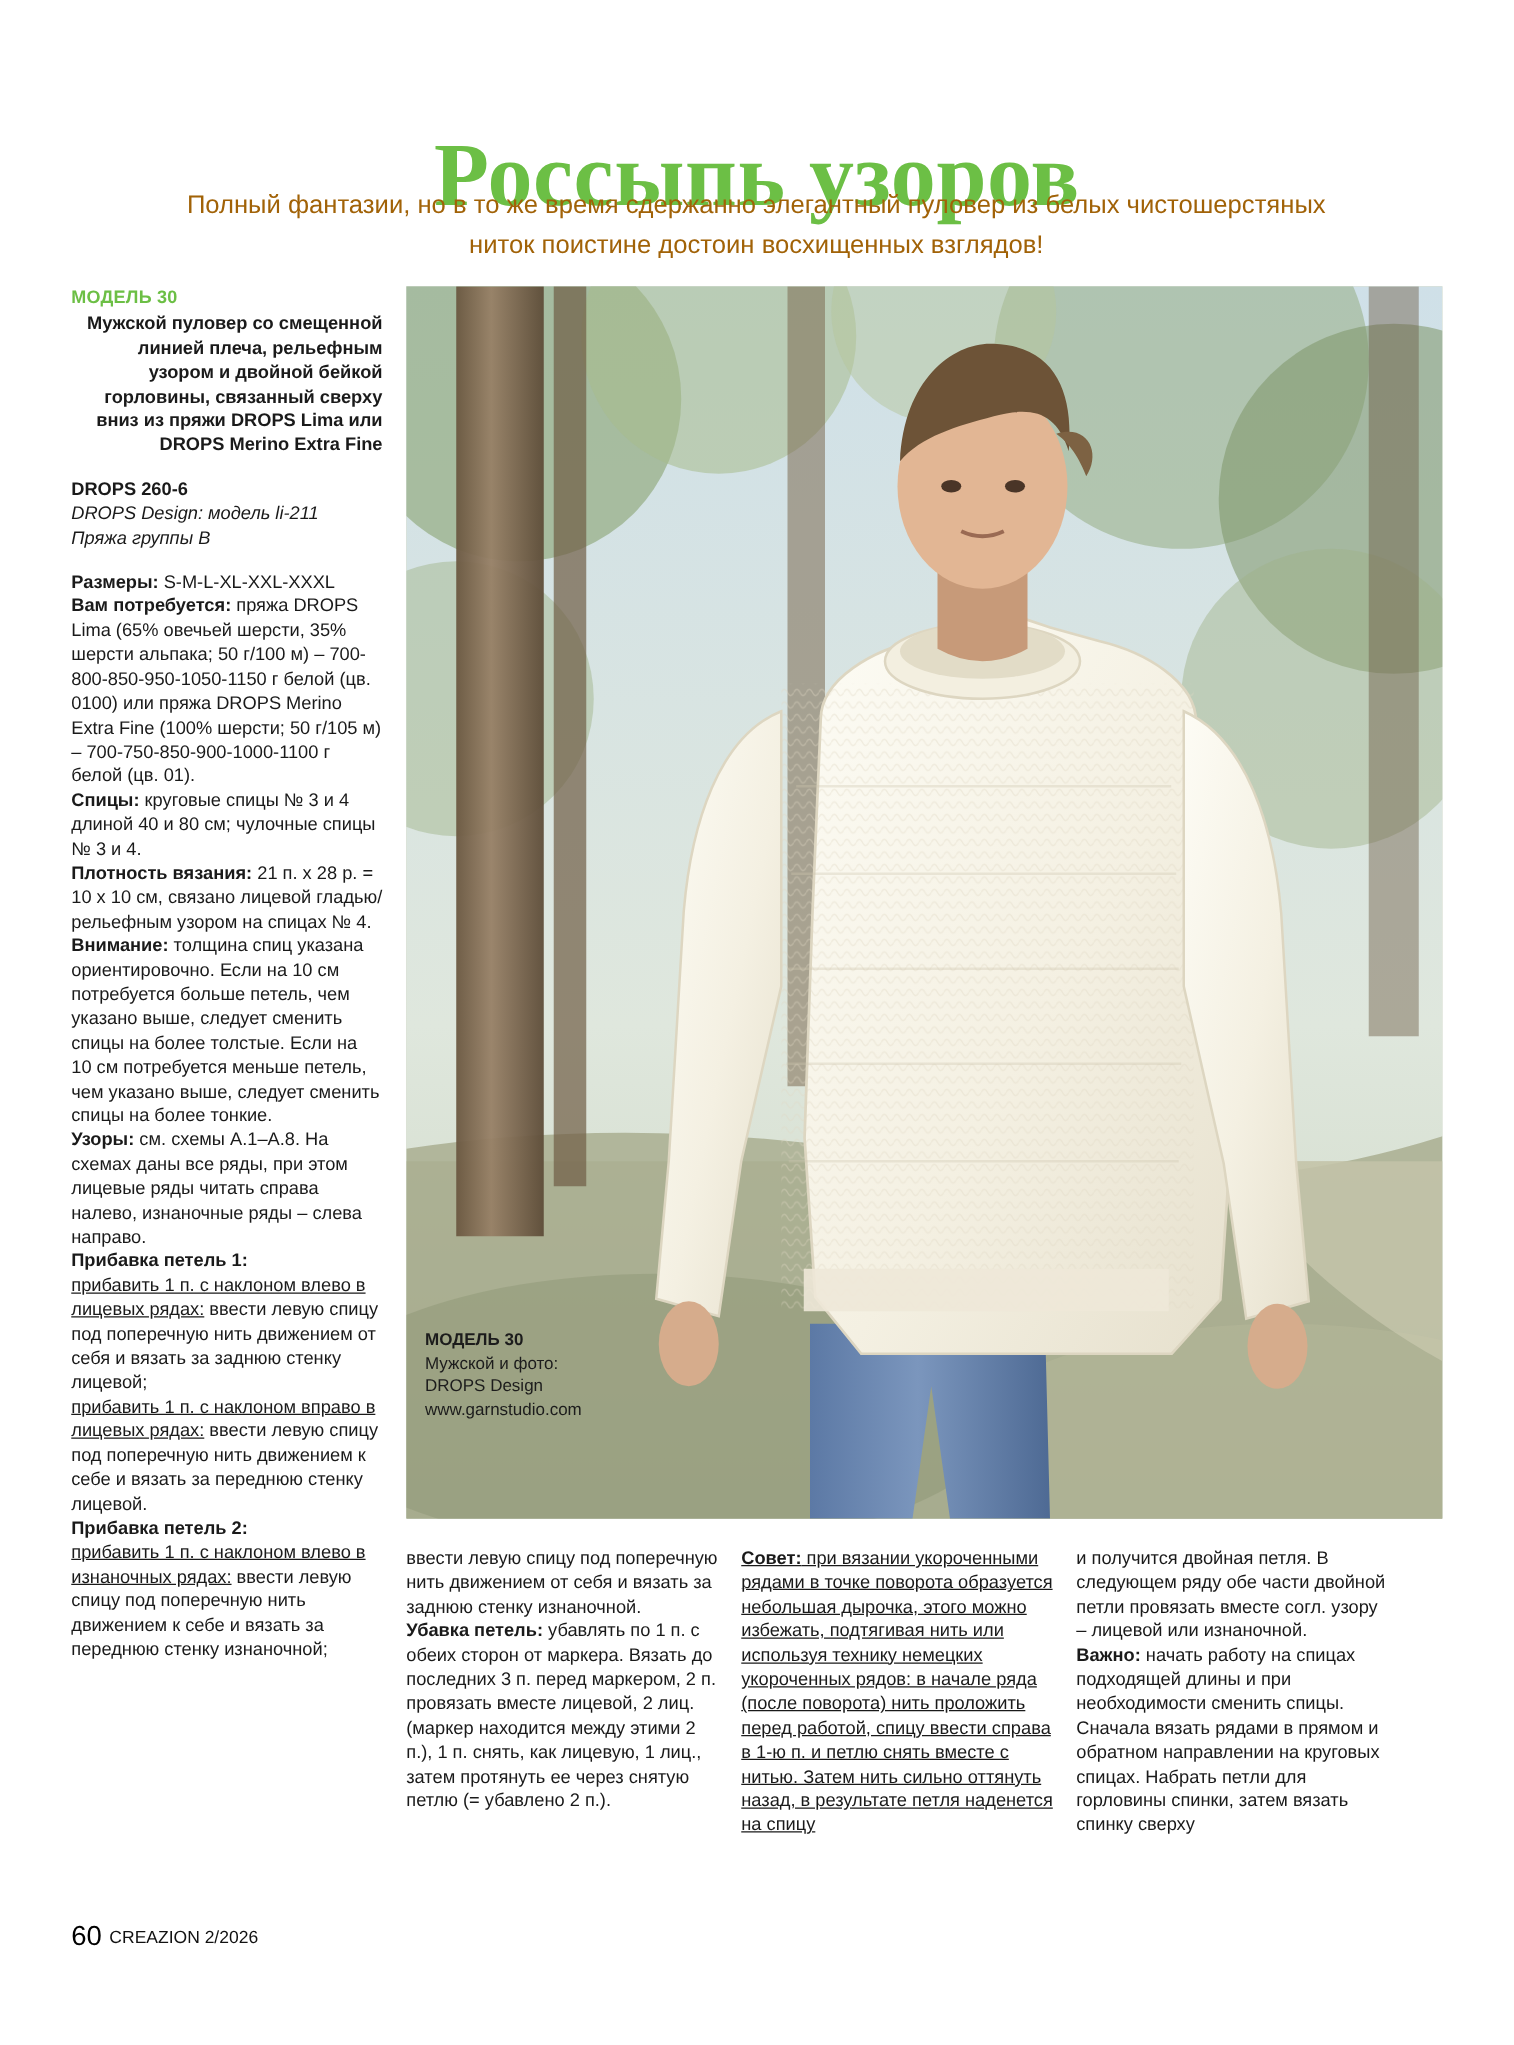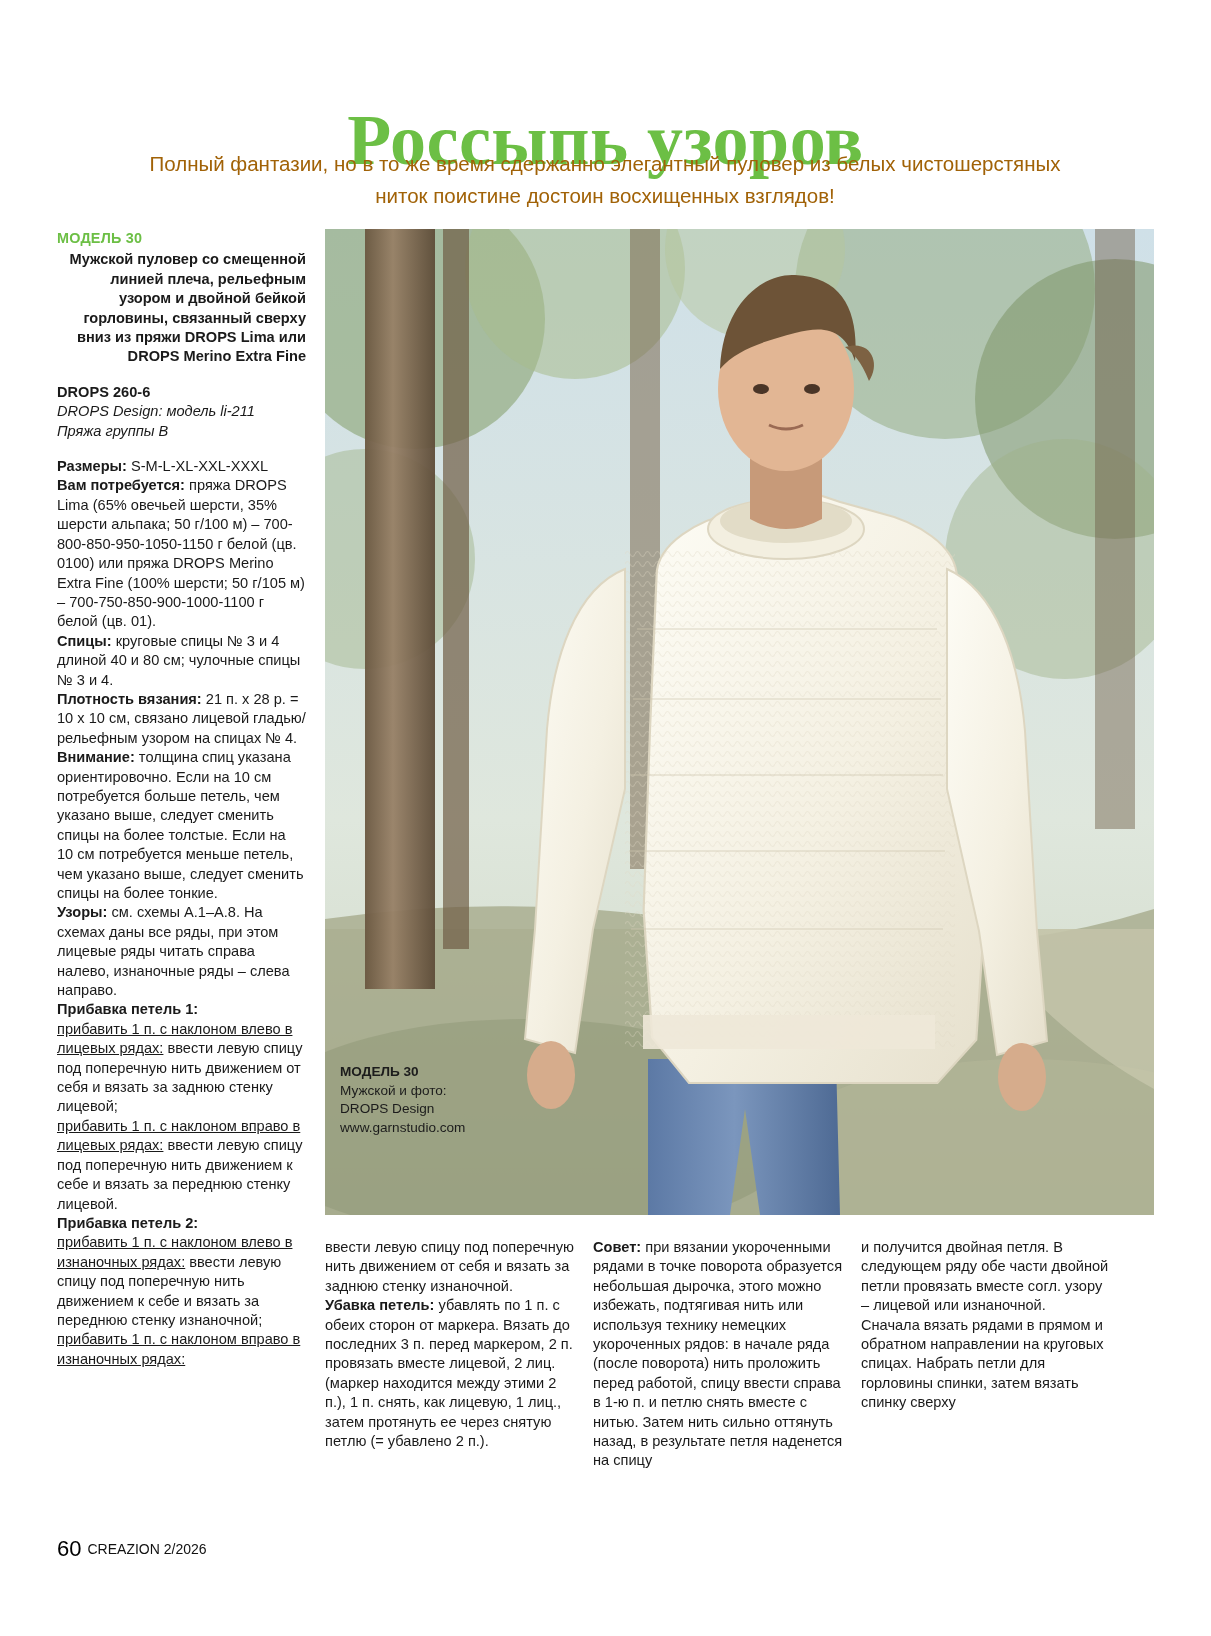--- a/index.html
+++ b/index.html
@@ -108,21 +108,21 @@
 
   
   .bot-col {
     position: absolute;
     top: 1238px;
     font-size: 14.6px;
     line-height: 19.4px;
     color: #1a1a1a;
   }
   .bot-col.c1 { left: 325px; width: 253px; }
-  .bot-col.c2 { left: 593px; width: 253px; }
+  .bot-col.c2 { left: 593px; width: 253px; text-decoration: underline; }
   .bot-col.c3 { left: 861px; width: 253px; }
 
   
   .footer {
     position: absolute;
     left: 57px;
     top: 1536px;
     font-size: 14px;
     color: #111;
   }
@@ -169,21 +169,20 @@
       <b>Узоры:</b><span> см. схемы А.1–А.8. На схемах даны все ряды, при этом лицевые ряды читать справа налево, изнаночные ряды – слева направо.</span>
     </p>
     <p class="para">
       <b>Прибавка петель 1:</b><br>
       <span class="u">прибавить 1 п. с наклоном влево в лицевых рядах:</span><span> ввести левую спицу под поперечную нить движением от себя и вязать за заднюю стенку лицевой;</span><br>
       <span class="u">прибавить 1 п. с наклоном вправо в лицевых рядах:</span><span> ввести левую спицу под поперечную нить движением к себе и вязать за переднюю стенку лицевой.</span>
     </p>
     <p class="para">
       <b>Прибавка петель 2:</b><br>
       <span class="u">прибавить 1 п. с наклоном влево в изнаночных рядах:</span><span> ввести левую спицу под поперечную нить движением к себе и вязать за переднюю стенку изнаночной;</span><br>
-      <span class="u">прибавить 1 п. с наклоном вправо в изнаночных рядах:</span>
     </p>
   </div>
 
   <div class="photo">
     <svg width="829" height="986" viewBox="0 0 829 986">
       <defs>
         <linearGradient id="sky" x1="0" y1="0" x2="0" y2="1">
           <stop offset="0%" stop-color="#cfe0e8"></stop>
           <stop offset="60%" stop-color="#dfe7dd"></stop>
           <stop offset="100%" stop-color="#cdd6c2"></stop>
@@ -289,20 +288,23 @@
   </div>
 
   <div class="bot-col c2">
     <p class="para">
       <b>Совет:</b><span> при вязании укороченными рядами в точке поворота образуется небольшая дырочка, этого можно избежать, подтягивая нить или используя технику немецких укороченных рядов: в начале ряда (после поворота) нить проложить перед работой, спицу ввести справа в 1-ю п. и петлю снять вместе с нитью. Затем нить сильно оттянуть назад, в результате петля наденется на спицу</span>
     </p>
   </div>
 
   <div class="bot-col c3">
     <p class="para">и получится двойная петля. В следующем ряду обе части двойной петли провязать вместе согл. узору – лицевой или изнаночной.</p>
+    <p class="para">
+      <b>Важно:</b><span> начать работу на спицах подходящей длины и при необходимости сменить спицы.</span>
+    </p>
     <p class="para">Сначала вязать рядами в прямом и обратном направлении на круговых спицах. Набрать петли для горловины спинки, затем вязать спинку сверху</p>
   </div>
 
   <div class="footer">
     <span class="pageno">60</span><span>CREAZION 2/2026</span>
   </div>
 
 </div>
 
 </body></html>

